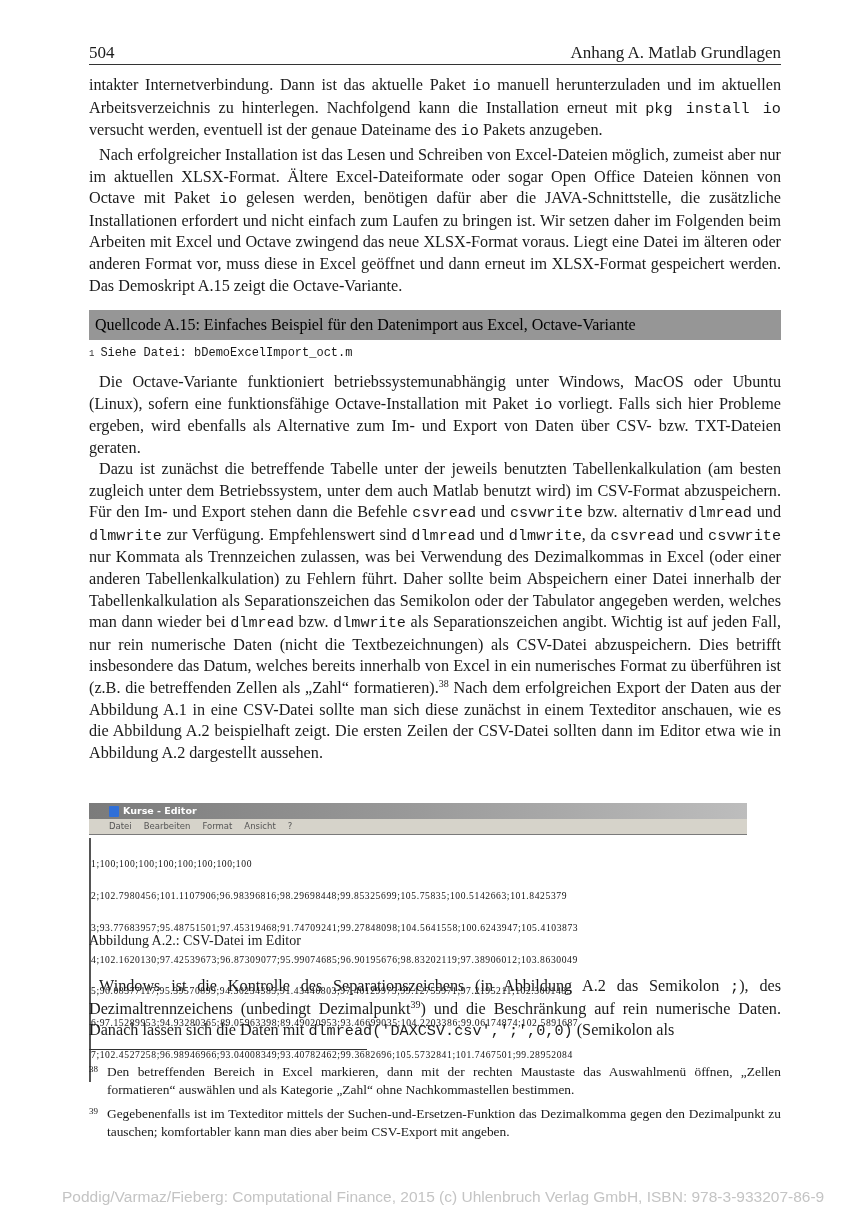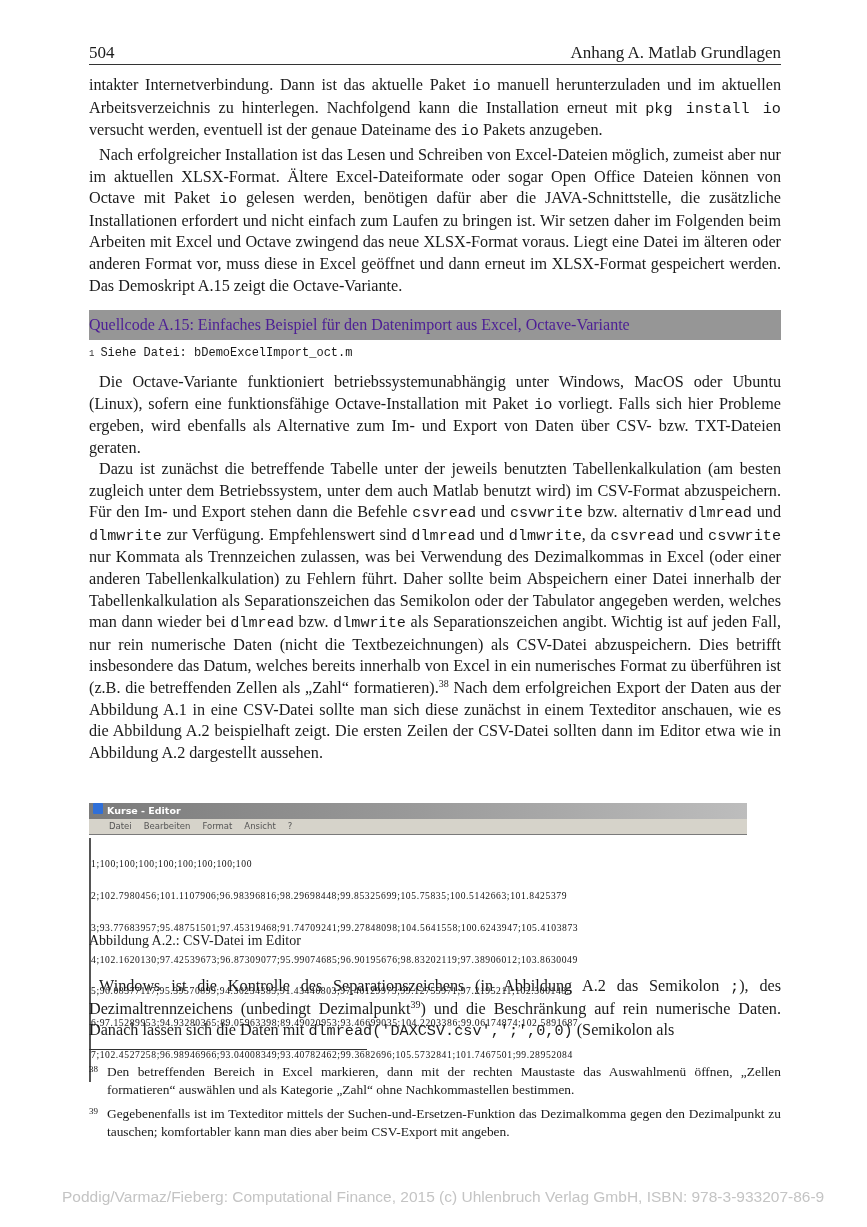--- a/index.html
+++ b/index.html
@@ -9,30 +9,30 @@
   .header { position: absolute; top: 42px; left: 0; width: 692px; height: 22px;
             border-bottom: 1px solid #333; font-size: 17px; line-height: 22px; text-align: center; }
   .header .pnum { position: absolute; left: 0; top: 0; }
   .header .htitle { position: absolute; right: 0; top: 0; }
   .para { position: absolute; left: 0; width: 692px; font-size: 16.2px; line-height: 21.6px;
           text-align: justify; margin: 0; }
   .indent { text-indent: 10px; }
   code, .mono { font-family: "Liberation Mono", monospace; font-size: 15.2px; }
   sup { font-size: 10px; line-height: 0; }
   .codebox-title { position: absolute; left: 0; top: 310px; width: 692px; height: 30px;
-                   background: #969696; color: #4c1d95; font-size: 16px; line-height: 30px;
-                   box-sizing: border-box; }
+                   background: #969696; color: #000000; font-size: 16px; line-height: 30px;
+                   padding-left: 6px; box-sizing: border-box; }
   .codeline { position: absolute; left: 0; top: 346px; font-size: 12px; line-height: 14px;
               font-family: "Liberation Mono", monospace; }
   .codeline .ln { font-size: 9px; color: #333; margin-right: 6px; }
   .editor { position: absolute; left: 0; top: 803px; width: 658px; height: 114px;
             background: #ffffff; }
   .editor .titlebar { height: 16px; background: linear-gradient(to right, #7b7b7b, #9a9a9a 50%, #bdbdbd);
                       color: #ffffff; font-family: "DejaVu Sans", sans-serif; font-size: 9.5px; font-weight: bold;
-                      line-height: 16px; padding-left: 4px; display: flex; gap: 4px; }
+                      line-height: 16px; padding-left: 20px; display: flex; align-items: center; gap: 4px; }
   .editor .titlebar .appicon { width: 10px; height: 11px; background: #2f6fd8; border-radius: 1px;
                                display: inline-block; }
   .editor .menubar { height: 15px; background: #d6d3ca; border-bottom: 1px solid #7a7a7a;
                      font-family: "DejaVu Sans", sans-serif; font-size: 8.5px; color: #555;
                      line-height: 15px; padding-left: 20px; display: flex; gap: 12px; }
   .editor .textarea { border-left: 2px solid #555; margin-top: 3px; padding-left: 0;
                       font-family: Liberation Serif, serif; font-size: 9.6px; line-height: 10.6px;
                       color: #111; white-space: pre; letter-spacing: 0.6px; }
   .caption { position: absolute; left: 0; top: 933px; font-size: 14px; }
   .fnrule { position: absolute; left: 0; top: 1049px; width: 278px; height: 1px; background: #333; }

